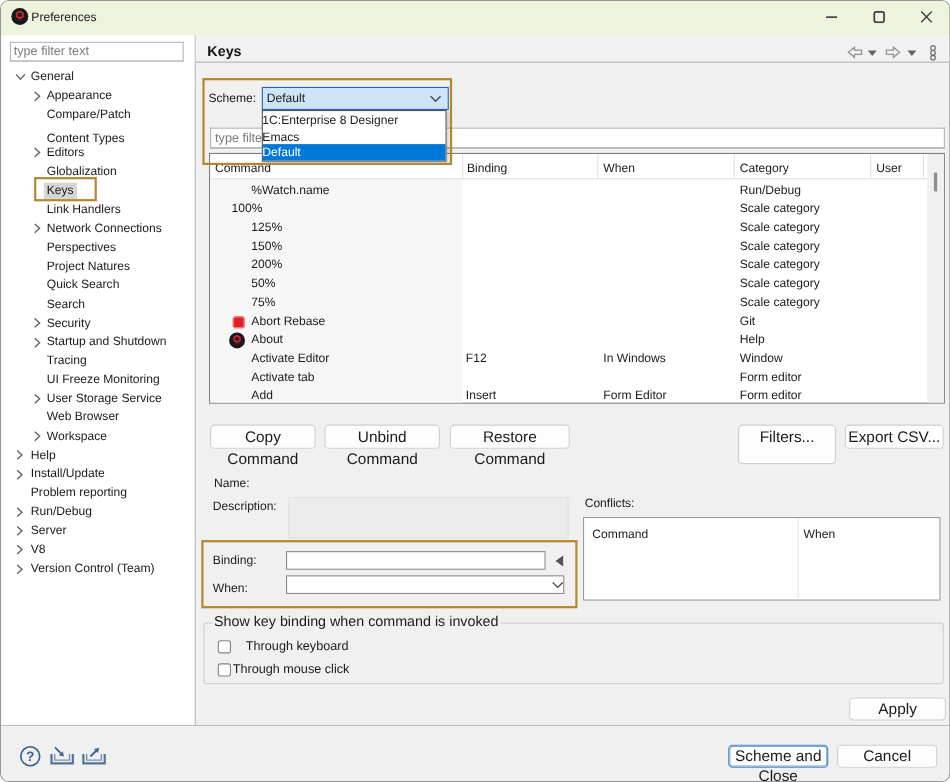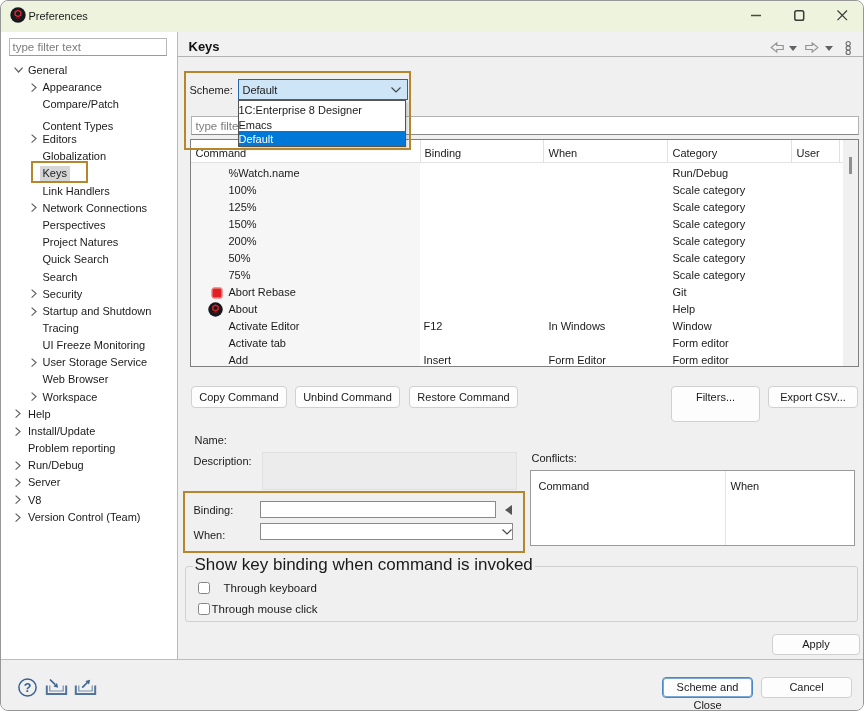--- a/index.html
+++ b/index.html
@@ -1,21 +1,21 @@
 <!DOCTYPE html>
 <html><head>
 <meta charset="utf-8">
 <style>
 * { margin:0; padding:0; box-sizing:border-box; }
 html,body { width:864px; height:711px; background:#ffffff; font-family:"Liberation Sans", sans-serif; }
 #win { position:absolute; left:0; top:0; width:864px; height:711px; border:1px solid #979797; border-radius:8px; overflow:hidden; background:#f0f0f0; }
 .abs { position:absolute; }
 .t { position:absolute; font-size:11px; color:#1a1a1a; white-space:nowrap; line-height:16px; height:16px; margin-left:-1.5px; }
 .gray { color:#7c7c7c; }
-.btn { position:absolute; background:#fdfdfd; border:1px solid #d0d0d0; border-radius:4px; font-size:11px; color:#1a1a1a; text-align:center; font-family:"Liberation Sans", sans-serif; }
+.btn { position:absolute; background:#fdfdfd; border:1px solid #d0d0d0; border-radius:4px; font-size:14px; color:#1a1a1a; text-align:center; font-family:"Liberation Sans", sans-serif; }
 svg { position:absolute; overflow:visible; }
 </style>
 </head>
 <body>
 <div id="win">
 
   <div class="abs" style="left:0;top:0;width:862px;height:31px;background:#edf3dd;"></div>
   <svg class="abs" style="left:9px;top:6px;" width="16" height="16" viewBox="0 0 16 16">
     <circle cx="8" cy="8" r="7.7" fill="#17181d"></circle>
     <path d="M8 3.4 L10.8 4.9 L10.8 8.1 L8 9.6 L5.2 8.1 L5.2 4.9 Z" fill="none" stroke="#d8232a" stroke-width="1.6"></path>
@@ -155,21 +155,21 @@
   <div class="t" style="left:425px;top:144px;">Binding</div>
   <div class="t" style="left:549px;top:144px;">When</div>
   <div class="t" style="left:673px;top:144px;">Category</div>
   <div class="t" style="left:797px;top:144px;">User</div>
 
   <div class="abs" style="left:842px;top:139px;width:15px;height:226px;background:#f0f0f0;"></div>
   <div class="abs" style="left:848px;top:156px;width:3px;height:17px;background:#8f8f8f;"></div>
   <div id="rows">
   <div class="t" style="left:229px;top:163.5px;">%Watch.name</div>
   <div class="t" style="left:673px;top:163.5px;">Run/Debug</div>
-  <div class="t" style="left:229px;top:180.6px;text-align:right;">100%</div>
+  <div class="t" style="left:211px;top:180.6px;text-align:right;">100%</div>
   <div class="t" style="left:673px;top:180.6px;">Scale category</div>
   <div class="t" style="left:229px;top:197.6px;">125%</div>
   <div class="t" style="left:673px;top:197.6px;">Scale category</div>
   <div class="t" style="left:229px;top:214.7px;">150%</div>
   <div class="t" style="left:673px;top:214.7px;">Scale category</div>
   <div class="t" style="left:229px;top:231.7px;">200%</div>
   <div class="t" style="left:673px;top:231.7px;">Scale category</div>
   <div class="t" style="left:229px;top:248.8px;">50%</div>
   <div class="t" style="left:673px;top:248.8px;">Scale category</div>
   <div class="t" style="left:229px;top:265.8px;">75%</div>
@@ -230,21 +230,21 @@
     </svg>
   <div class="t" style="left:194px;top:526px;">When:</div>
   <div class="abs" style="left:259px;top:522px;width:253px;height:17px;background:#fff;border:1px solid #8a8a8a;"></div>
   <svg class="abs" style="left:501px;top:528px;" width="10" height="6">
       <path d="M0.5 0.5 L5 5 L9.5 0.5" fill="none" stroke="#44484c" stroke-width="1.2"></path>
     </svg>
 
   <div class="abs" style="left:181.5px;top:490px;width:342px;height:62px;border:2.5px solid #b5872c;"></div>
 
   <div class="abs" style="left:184px;top:565px;width:673px;height:56px;border:1px solid #d0d0d0;border-radius:3px;"></div>
-  <div class="t" style="left:193px;top:556px;background:#f0f0f0;padding:0 2px;font-size:17px;">Show key binding when command is invoked</div>
+  <div class="t" style="left:193px;top:556px;background:#f0f0f0;padding:0 2px;font-size:13px;">Show key binding when command is invoked</div>
   <div class="abs" style="left:196.5px;top:581px;width:12px;height:12px;background:#fff;border:1px solid #858585;border-radius:2.5px;"></div>
   <div class="t" style="left:224px;top:579px;font-size:11.5px;">Through keyboard</div>
   <div class="abs" style="left:196.5px;top:602px;width:12px;height:12px;background:#fff;border:1px solid #858585;border-radius:2.5px;"></div>
   <div class="t" style="left:212px;top:600px;font-size:11.5px;">Through mouse click</div>
 
   <div class="btn" style="left:675px;top:670px;width:88px;height:21px;line-height:19px;margin-left:13px;">Restore Defaults</div>
   <div class="btn" style="left:771px;top:633px;width:88px;height:21px;line-height:19px;">Apply</div>
 
   <div class="abs" style="left:0;top:658px;width:862px;height:52px;background:#f0f0f0;border-top:1px solid #bdbdbd;"></div>
   <svg class="abs" style="left:17px;top:677px;" width="19" height="19">

